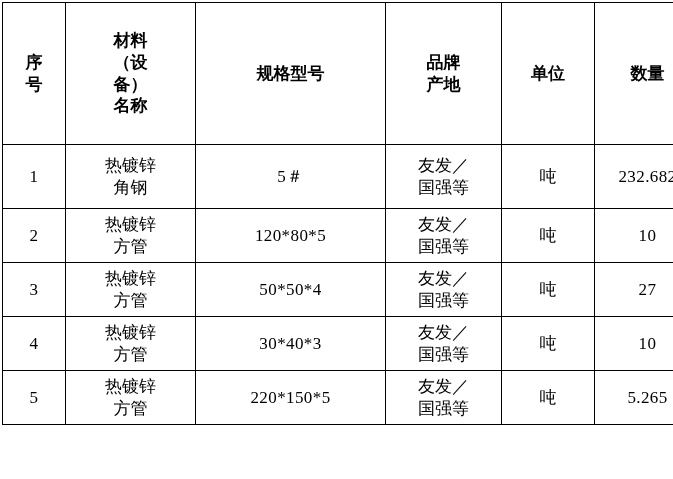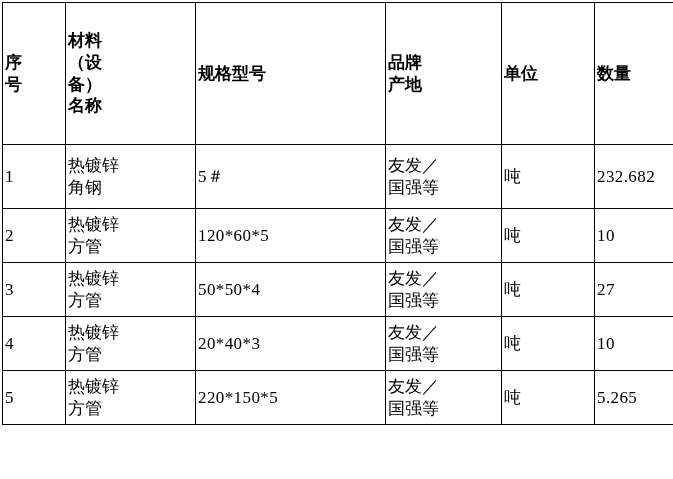--- a/index.html
+++ b/index.html
@@ -21,20 +21,21 @@
     box-sizing: border-box;
   }
   table.spec-table {
     border-collapse: collapse;
     width: 668px;
     margin: 2px 0 0 2px;
     table-layout: fixed;
   }
   table.spec-table td {
     border: 1px solid #000000;
+    text-align: center;
     vertical-align: middle;
     font-size: 17px;
     line-height: 1.28;
     padding: 2px 2px;
     word-wrap: break-word;
   }
   .col-seq    { width: 58px; }
   .col-name   { width: 125px; }
   .col-spec   { width: 185px; font-family: Liberation Serif, serif; }
   .col-brand  { width: 111px; }
@@ -100,21 +101,21 @@
         <td class="col-brand two-line cell-cn">友发／
 国强等</td>
         <td class="col-unit cell-cn">吨</td>
         <td class="col-qty num">232.682</td>
       </tr>
 
       <tr class="data-row">
         <td class="col-seq num">2</td>
         <td class="col-name two-line cell-cn">热镀锌
 方管</td>
-        <td class="col-spec num">120*60*5</td>
+        <td class="col-spec num">120*80*5</td>
         <td class="col-brand two-line cell-cn">友发／
 国强等</td>
         <td class="col-unit cell-cn">吨</td>
         <td class="col-qty num">10</td>
       </tr>
 
       <tr class="data-row">
         <td class="col-seq num">3</td>
         <td class="col-name two-line cell-cn">热镀锌
 方管</td>
@@ -122,21 +123,21 @@
         <td class="col-brand two-line cell-cn">友发／
 国强等</td>
         <td class="col-unit cell-cn">吨</td>
         <td class="col-qty num">27</td>
       </tr>
 
       <tr class="data-row">
         <td class="col-seq num">4</td>
         <td class="col-name two-line cell-cn">热镀锌
 方管</td>
-        <td class="col-spec num">20*40*3</td>
+        <td class="col-spec num">30*40*3</td>
         <td class="col-brand two-line cell-cn">友发／
 国强等</td>
         <td class="col-unit cell-cn">吨</td>
         <td class="col-qty num">10</td>
       </tr>
 
       <tr class="data-row">
         <td class="col-seq num">5</td>
         <td class="col-name two-line cell-cn">热镀锌
 方管</td>

